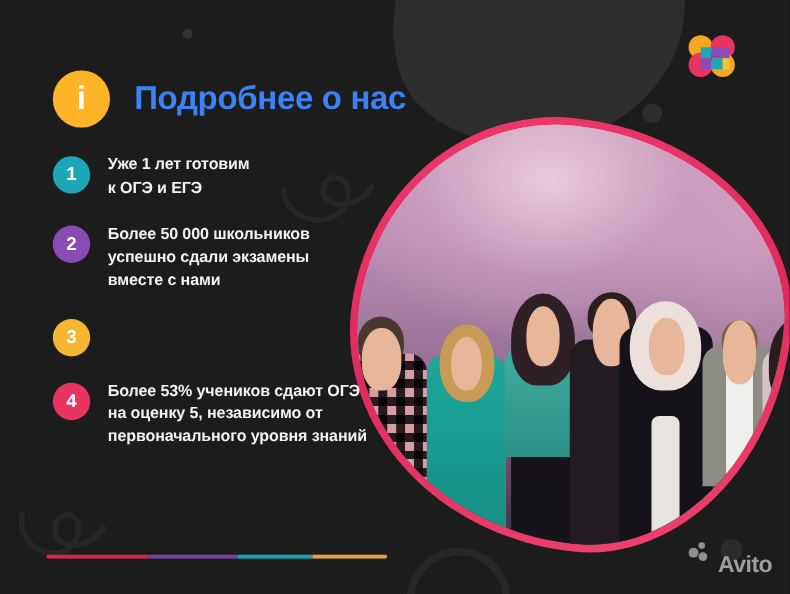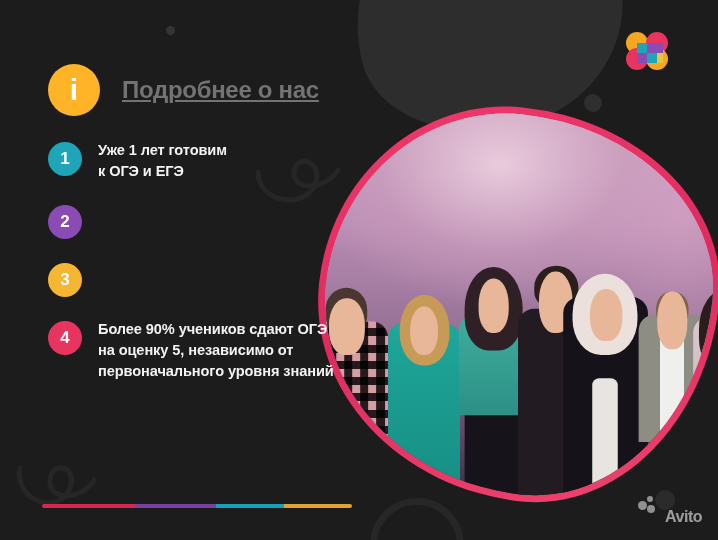--- a/index.html
+++ b/index.html
@@ -83,26 +83,25 @@
     flex: 0 0 auto;
   }
   .info-badge .glyph {
     color: #ffffff;
     font-size: 30px;
     font-weight: bold;
     line-height: 1;
     letter-spacing: 0;
   }
   .title {
-    color: #737373;
-    font-size: 24px;
+    color: #3b82f6;
+    font-size: 30px;
     font-weight: bold;
     letter-spacing: -0.3px;
     white-space: nowrap;
-    text-decoration: underline;
   }
 
   
   .facts {
     position: absolute;
     left: 48px;
     top: 140px;
     width: 312px;
     display: flex;
     flex-direction: column;
@@ -229,21 +228,21 @@
   }
   .avito-dots { position: relative; width: 22px; height: 18px; }
   .avito-dots i {
     position: absolute;
     display: block;
     border-radius: 50%;
     background: #bdbdbd;
   }
   .avito-word {
     color: #cfcfcf;
-    font-size: 16px;
+    font-size: 21px;
     font-weight: bold;
     letter-spacing: -0.5px;
     margin-top: 25px;
   }
 </style>
 </head>
 <body>
 
 <div id="slide">
 
@@ -370,33 +369,36 @@
         <span>1</span>
       </div>
       <div class="fact-text">Уже 1 лет готовим
 к ОГЭ и ЕГЭ</div>
     </div>
 
     <div class="fact">
       <div class="num" style="background:#8a4bb5;">
         <span>2</span>
       </div>
+      <div class="fact-text">Более 50 000 школьников
+успешно сдали экзамены
+вместе с нами</div>
     </div>
 
     <div class="fact">
       <div class="num" style="background:#f5b731;">
         <span>3</span>
       </div>
     </div>
 
     <div class="fact">
       <div class="num" style="background:#e8355f;">
         <span>4</span>
       </div>
-      <div class="fact-text">Более 90% учеников сдают ОГЭ
+      <div class="fact-text">Более 53% учеников сдают ОГЭ
 на оценку 5, независимо от
 первоначального уровня знаний</div>
     </div>
 
   </div>
 
   <div class="colorbar">
     <span style="flex:30;background:#d6274f;"></span>
     <span style="flex:26;background:#7b3fa0;"></span>
     <span style="flex:22;background:#17a2b8;"></span>

